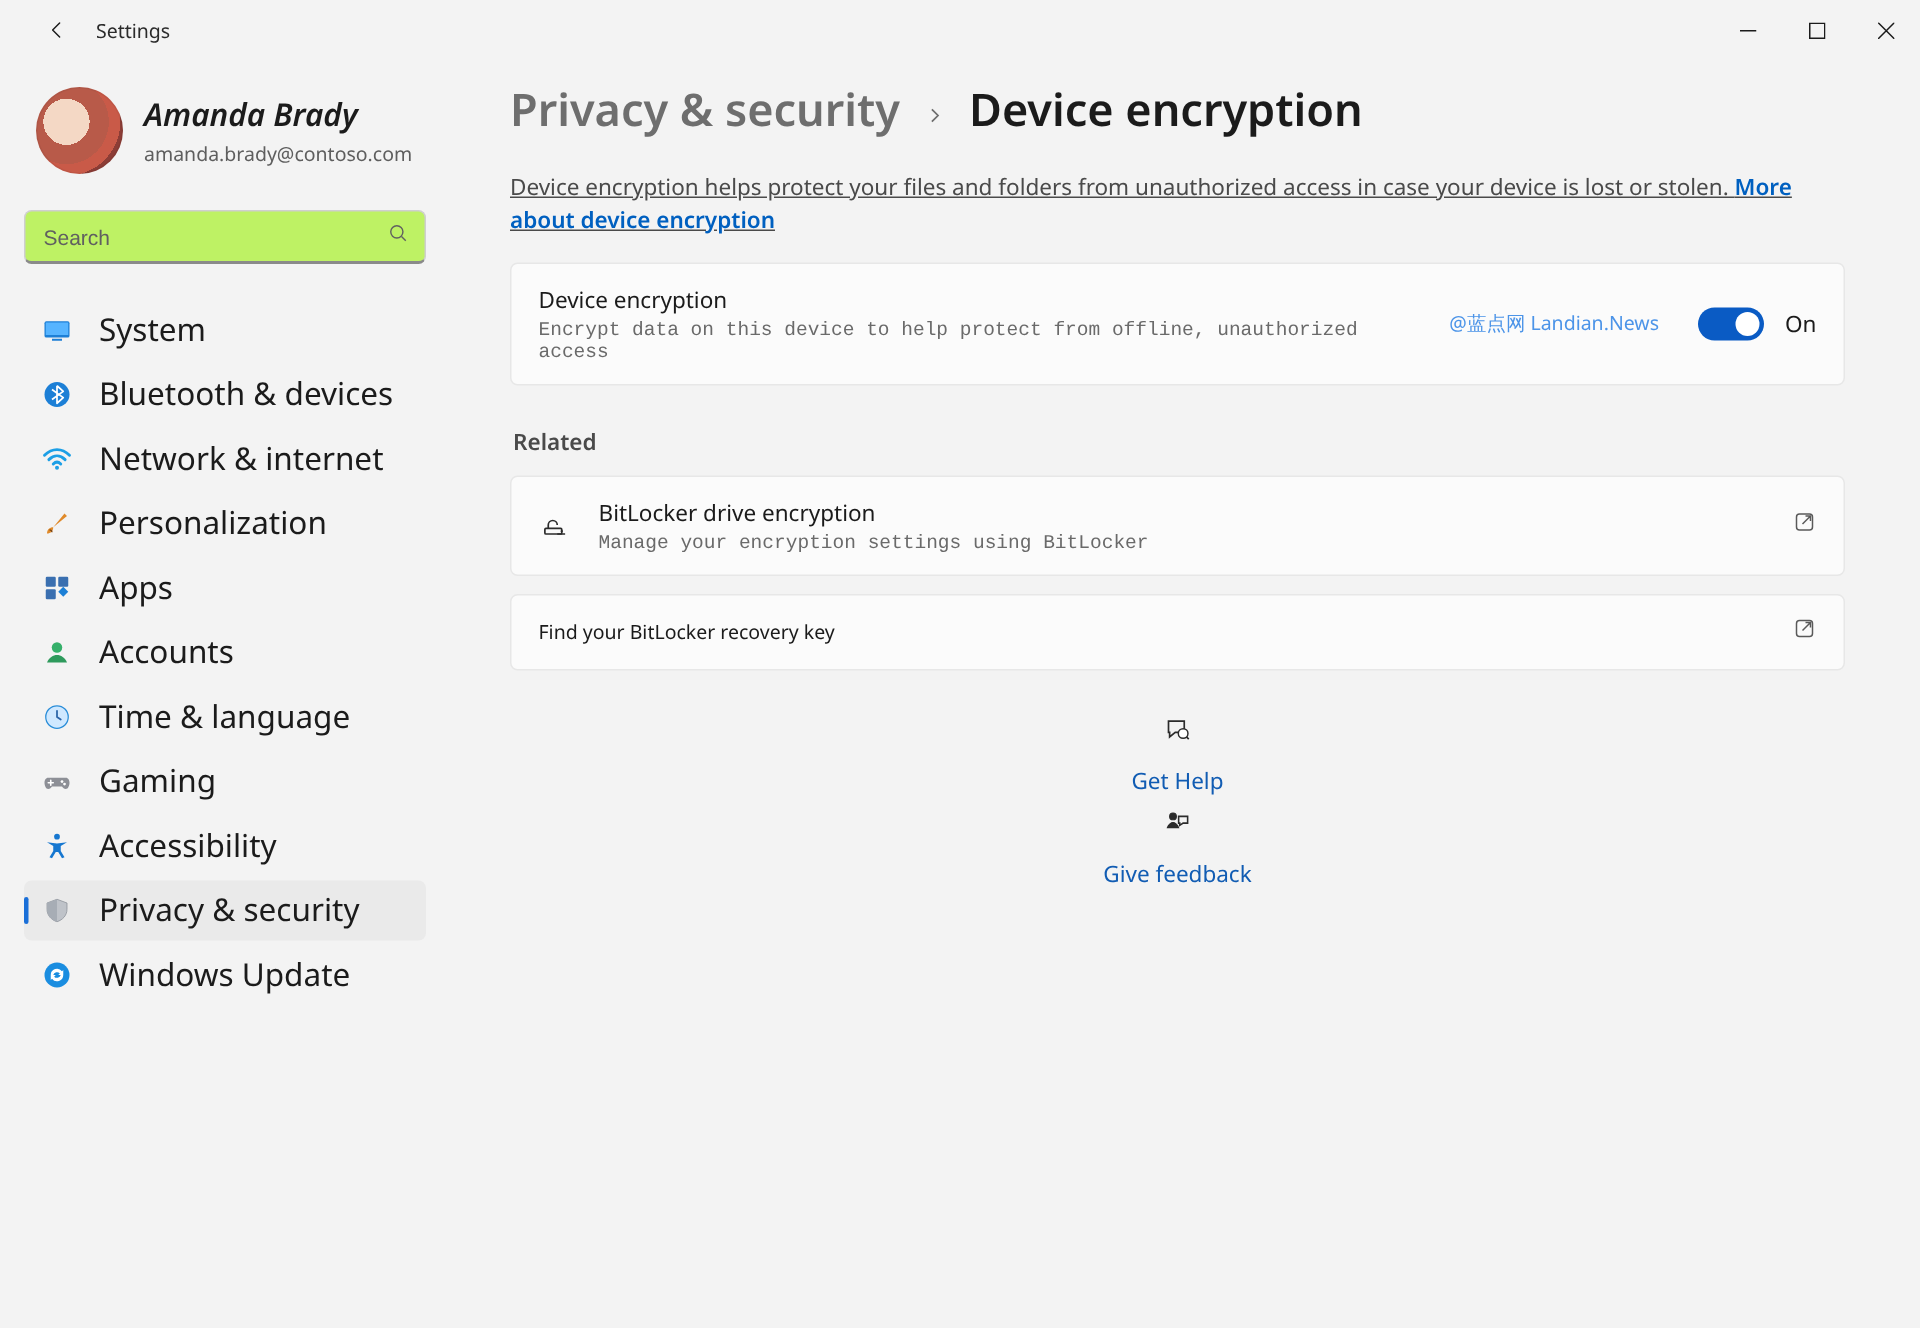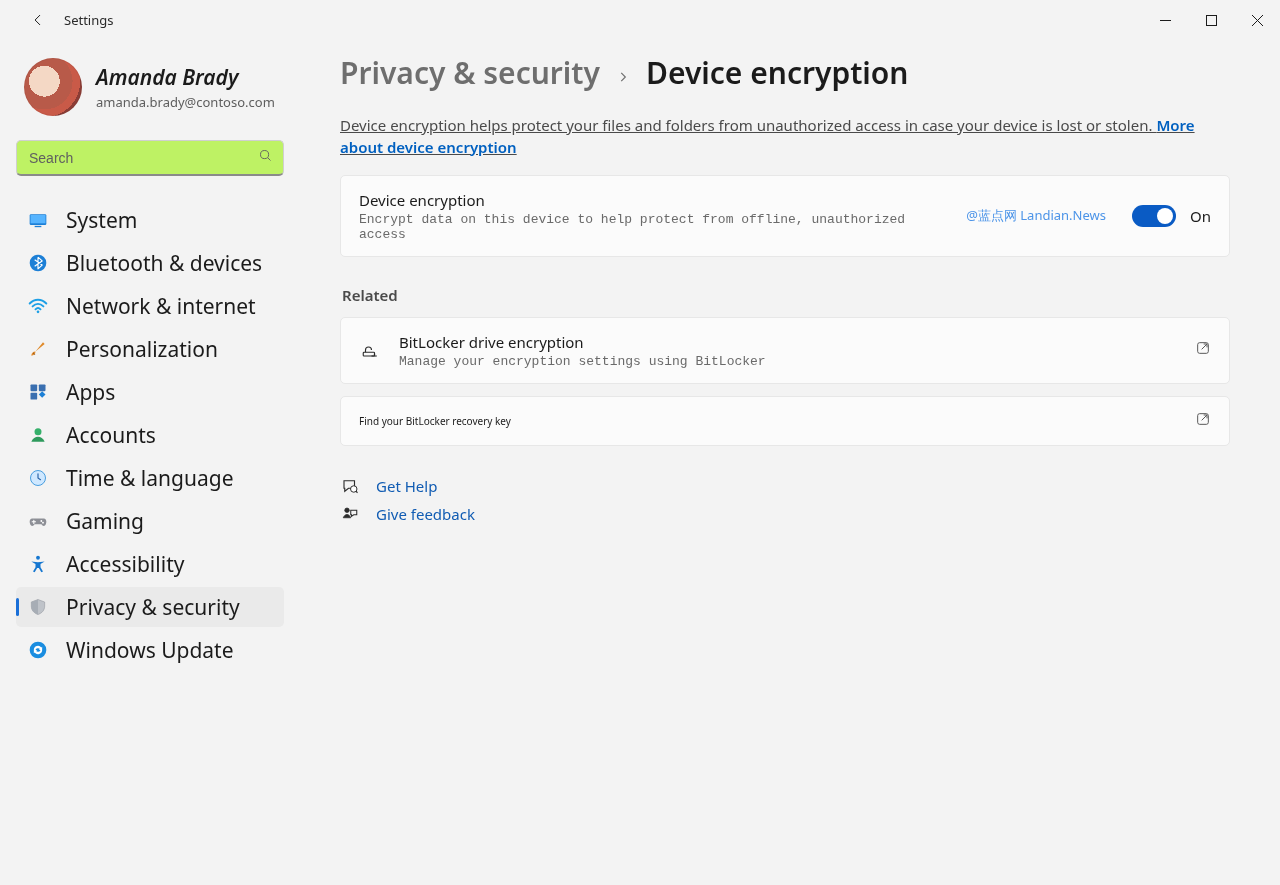--- a/index.html
+++ b/index.html
@@ -81,41 +81,41 @@
   .intro a { color:#0060c0; font-weight:600; text-decoration:none; }
 
   .card {
     background:#fbfbfb; border:1px solid #e7e7e7; border-radius:5px;
     padding:14px 18px; display:flex; align-items:center; gap:18px;
     margin-bottom:12px;
   }
   .card .title { font-size:15px; color:#1b1b1b; }
   .card .sub { font-size:13px; color:#6a6a6a; margin-top:2px;font-family:Liberation Mono, monospace; }
   .card .info { flex:1; }
-  .text-row { flex:1; font-size:10px; color:#1b1b1b;}
+  .text-row { flex:1; font-size:13px; color:#1b1b1b;}
   .watermark { font-size:13px; color:#4c94e8; margin-right:8px;}
   .toggle-wrap { display:flex; align-items:center; gap:14px; }
   .toggle {
     width:44px; height:22px; border-radius:11px; background:#0a5bc4;
     position:relative;
   }
   .toggle::after {
     content:""; position:absolute; right:3px; top:3px; width:16px; height:16px;
     border-radius:50%; background:#fff;
   }
   .toggle-label { font-size:15px; color:#1b1b1b; }
 
   .section-label { font-size:15px; font-weight:600; color:#4a4a4a; margin:28px 0 12px 2px;}
 
   .lock-ico svg, .ext-ico svg { width:18px; height:18px; stroke:#2b2b2b; fill:none; stroke-width:1.5;}
   .ext-ico svg { width:16px; height:16px; stroke:#5a5a5a;}
   .card .lead-ico { width:22px; display:flex; justify-content:center; }
 
   .help-links { margin-top:30px; }
-  .help-links .row { display:flex; align-items:center; gap:16px; margin:8px 0; font-size:15px;}
+  .help-links .row { display:flex; align-items:center; gap:16px; margin:8px 0; font-size:15px;flex-direction:column;}
   .help-links .lnk { color:#115cb3; cursor:pointer;}
   .help-links .ico svg { width:18px; height:18px; stroke:#2b2b2b; fill:#2b2b2b;}
   .help-links .ico { width:20px; display:flex; justify-content:center;}
 
 </style>
 </head>
 <body>
 
 <div class="titlebar">
   <div class="back-btn">

